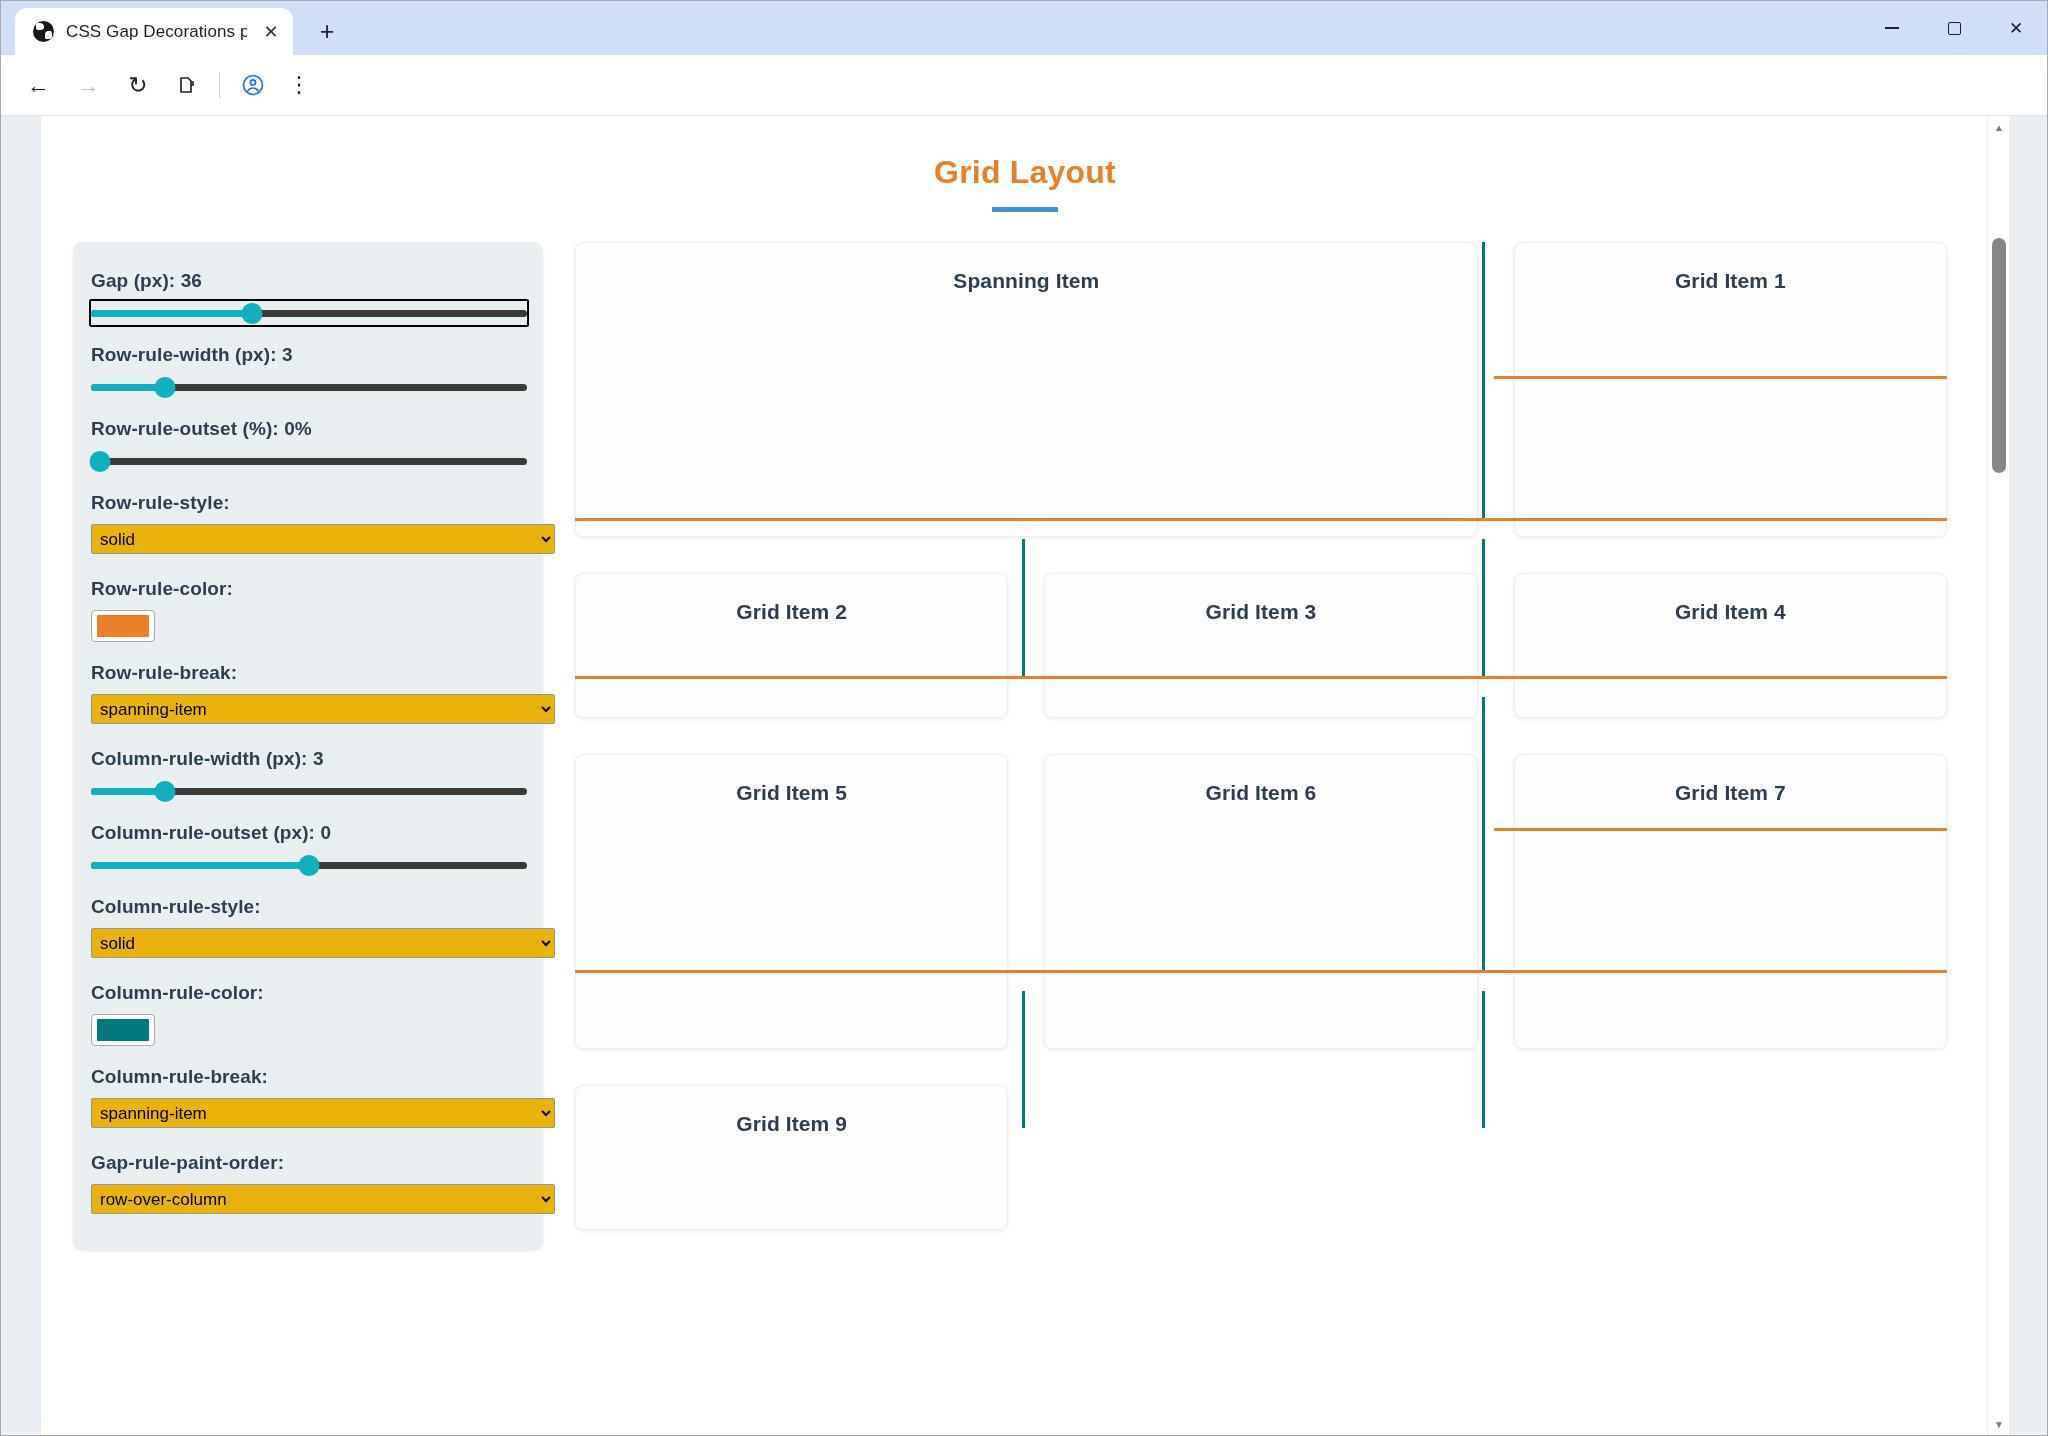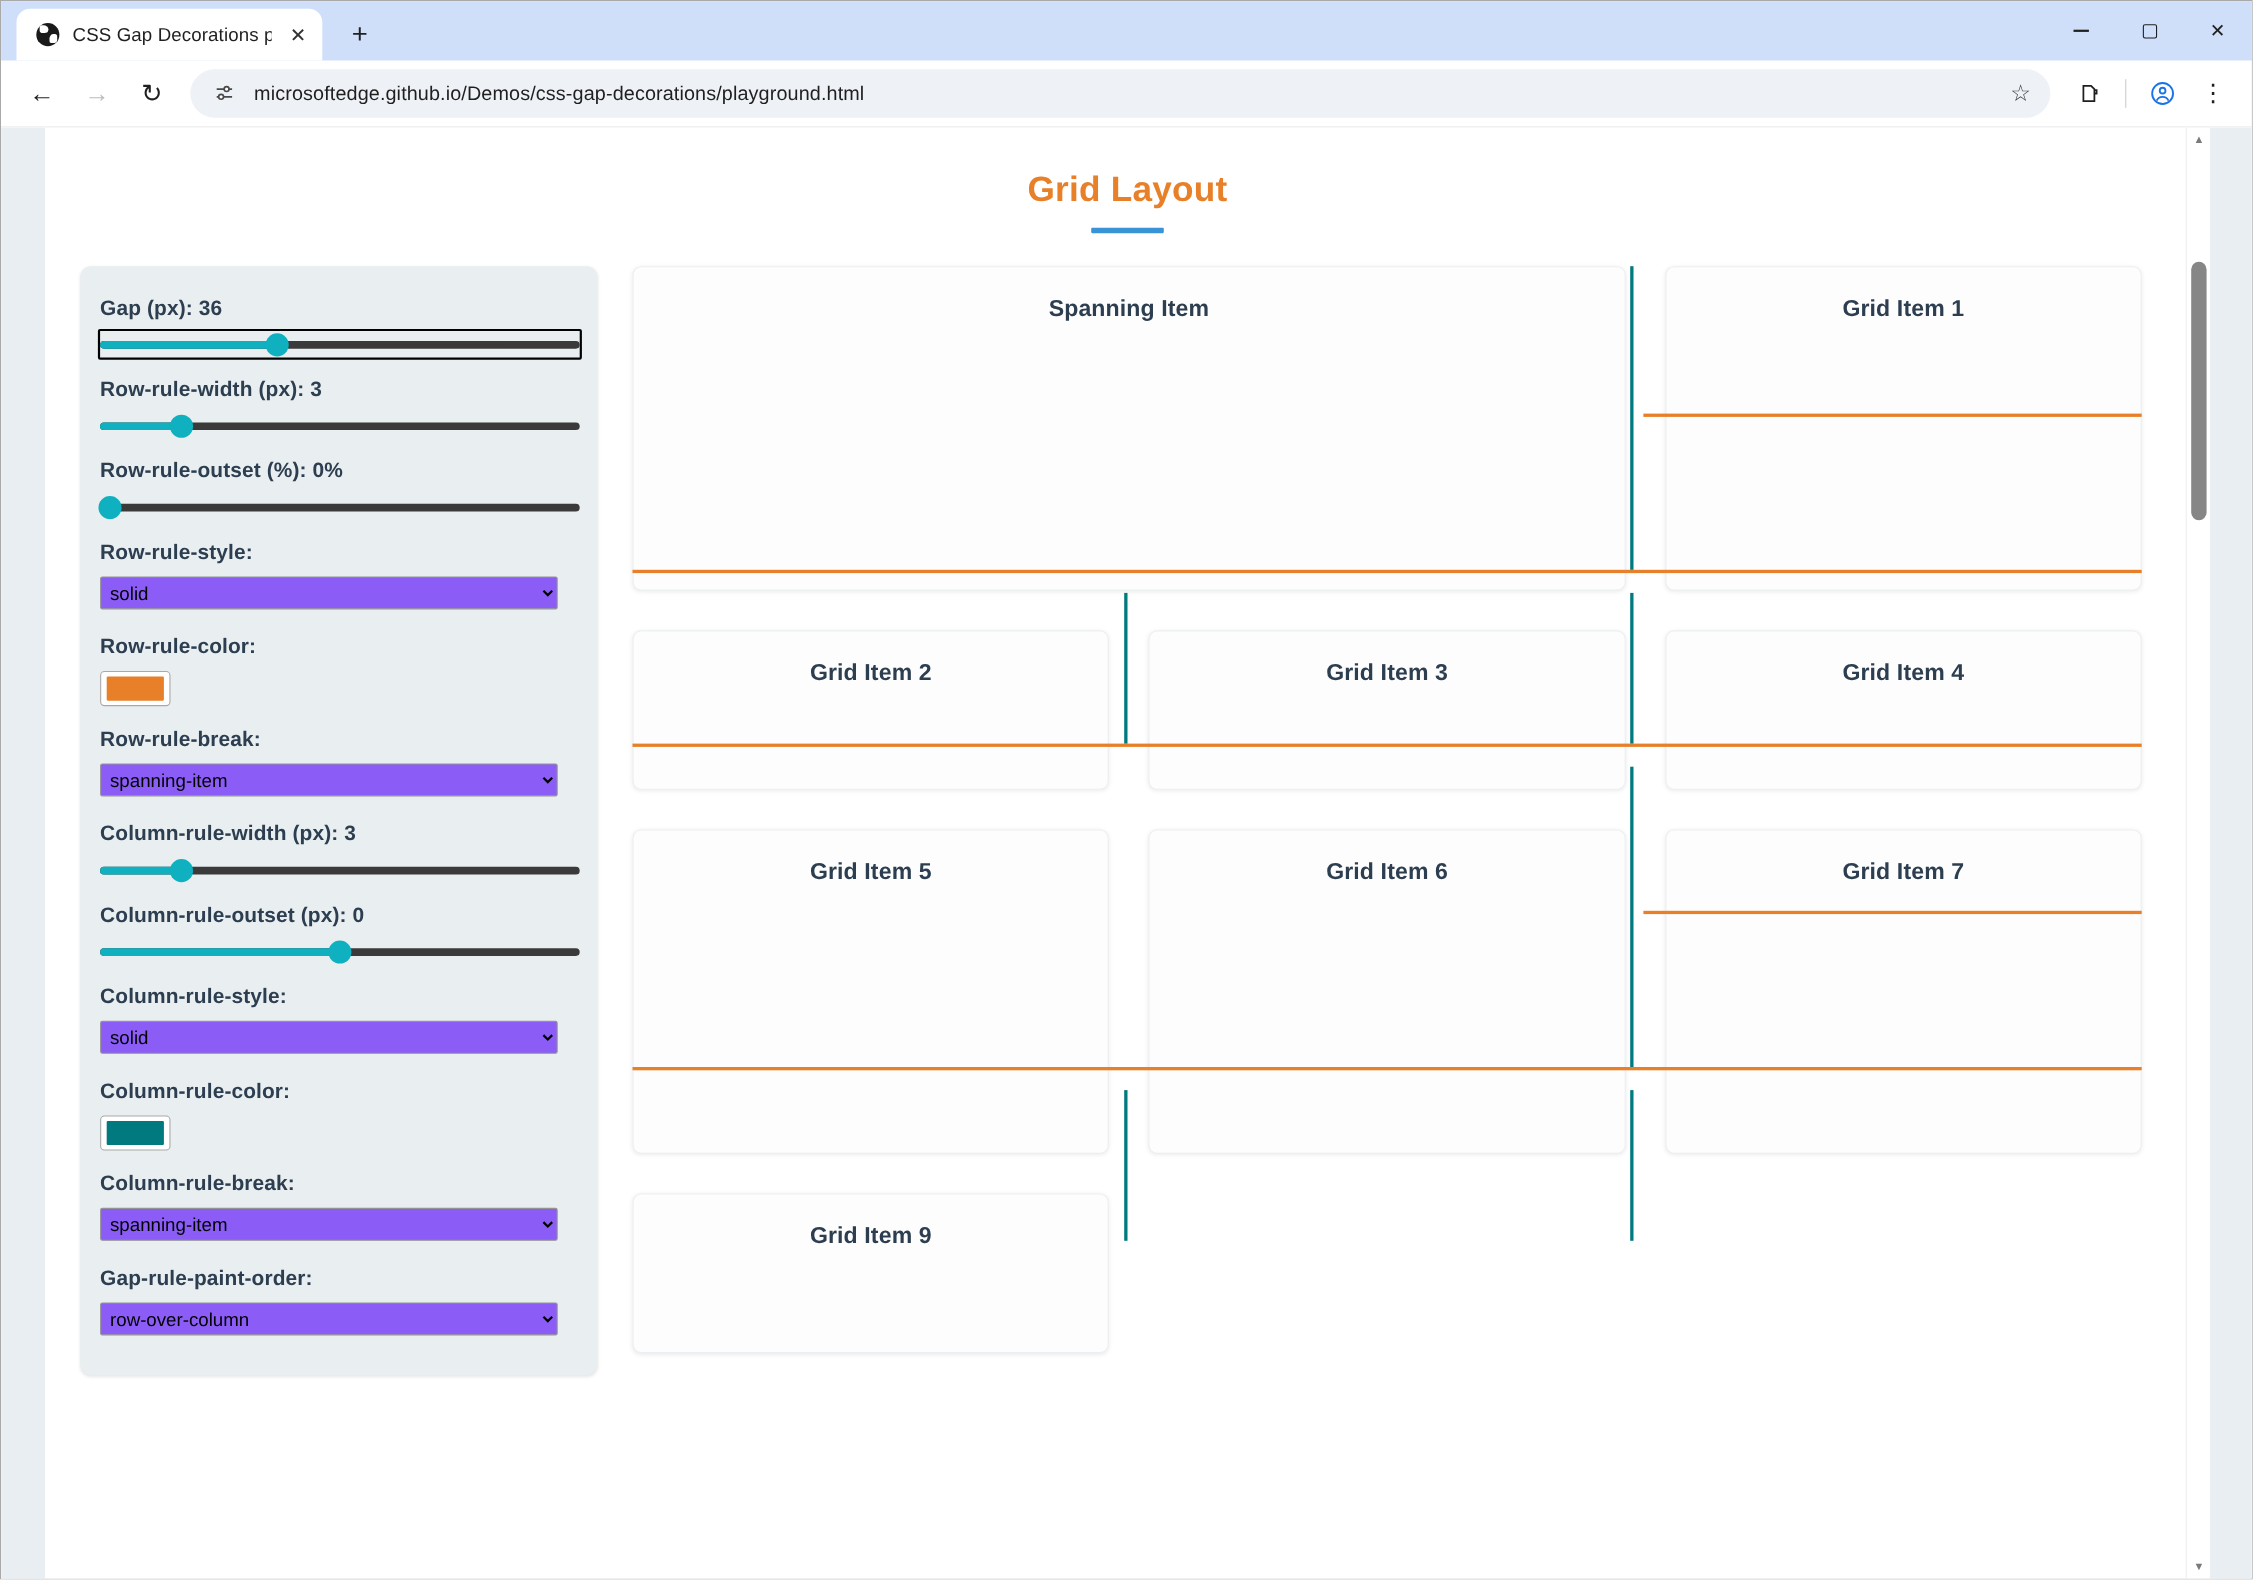--- a/index.html
+++ b/index.html
@@ -267,26 +267,26 @@
   .slider-thumb {
     position: absolute;
     top: 1px;
     width: 21px; height: 21px;
     background: #0fb0bf;
     border-radius: 50%;
     transform: translateX(-50%);
   }
 
   select.ctrl-select {
-    width: 416px;
+    width: 464px;
     height: 30px;
     font-size: 17px;
     font-family: "Liberation Sans", sans-serif;
     color: #000;
-    background: #8b5cf6;
+    background: #eab308;
     border: 1px solid #949494;
     border-radius: 2px;
     padding: 2px 4px;
     margin-bottom: 4px;
   }
 
   .color-swatch {
     width: 64px; height: 32px;
     background: #ffffff;
     border: 1px solid #a9a9a9;
@@ -364,32 +364,20 @@
         </div>
       <div class="winbtn">✕</div>
     </div>
   </div>
 
   <div class="toolbar">
     <div class="navbtn">←</div>
     <div class="navbtn disabled">→</div>
     <div class="navbtn">↻</div>
 
-    <div class="omnibox">
-      <span class="omnibox-icon">
-        <svg width="20" height="20" viewBox="0 0 20 20" fill="none" stroke="#4a4a4a" stroke-width="1.5">
-          <line x1="3" y1="6" x2="17" y2="6"></line>
-            <circle cx="12" cy="6" r="2.2" fill="#fff"></circle>
-          <line x1="3" y1="13" x2="17" y2="13"></line>
-            <circle cx="7" cy="13" r="2.2" fill="#fff"></circle>
-        </svg>
-      </span>
-      <span class="url">microsoftedge.github.io/Demos/css-gap-decorations/playground.html</span>
-      <span class="star">☆</span>
-    </div>
 
     <div class="tbicon">
       <svg width="22" height="22" viewBox="0 0 22 22" fill="none" stroke="#1f1f1f" stroke-width="1.6">
         <path d="M6 4h7l3 3v11H6z"></path>
           <path d="M16 8h2v3h-2"></path>
       </svg>
     </div>
     <div class="tbsep"></div>
     <div class="tbicon">
       <svg width="24" height="24" viewBox="0 0 24 24" fill="none" stroke="#1a73e8" stroke-width="1.7">

